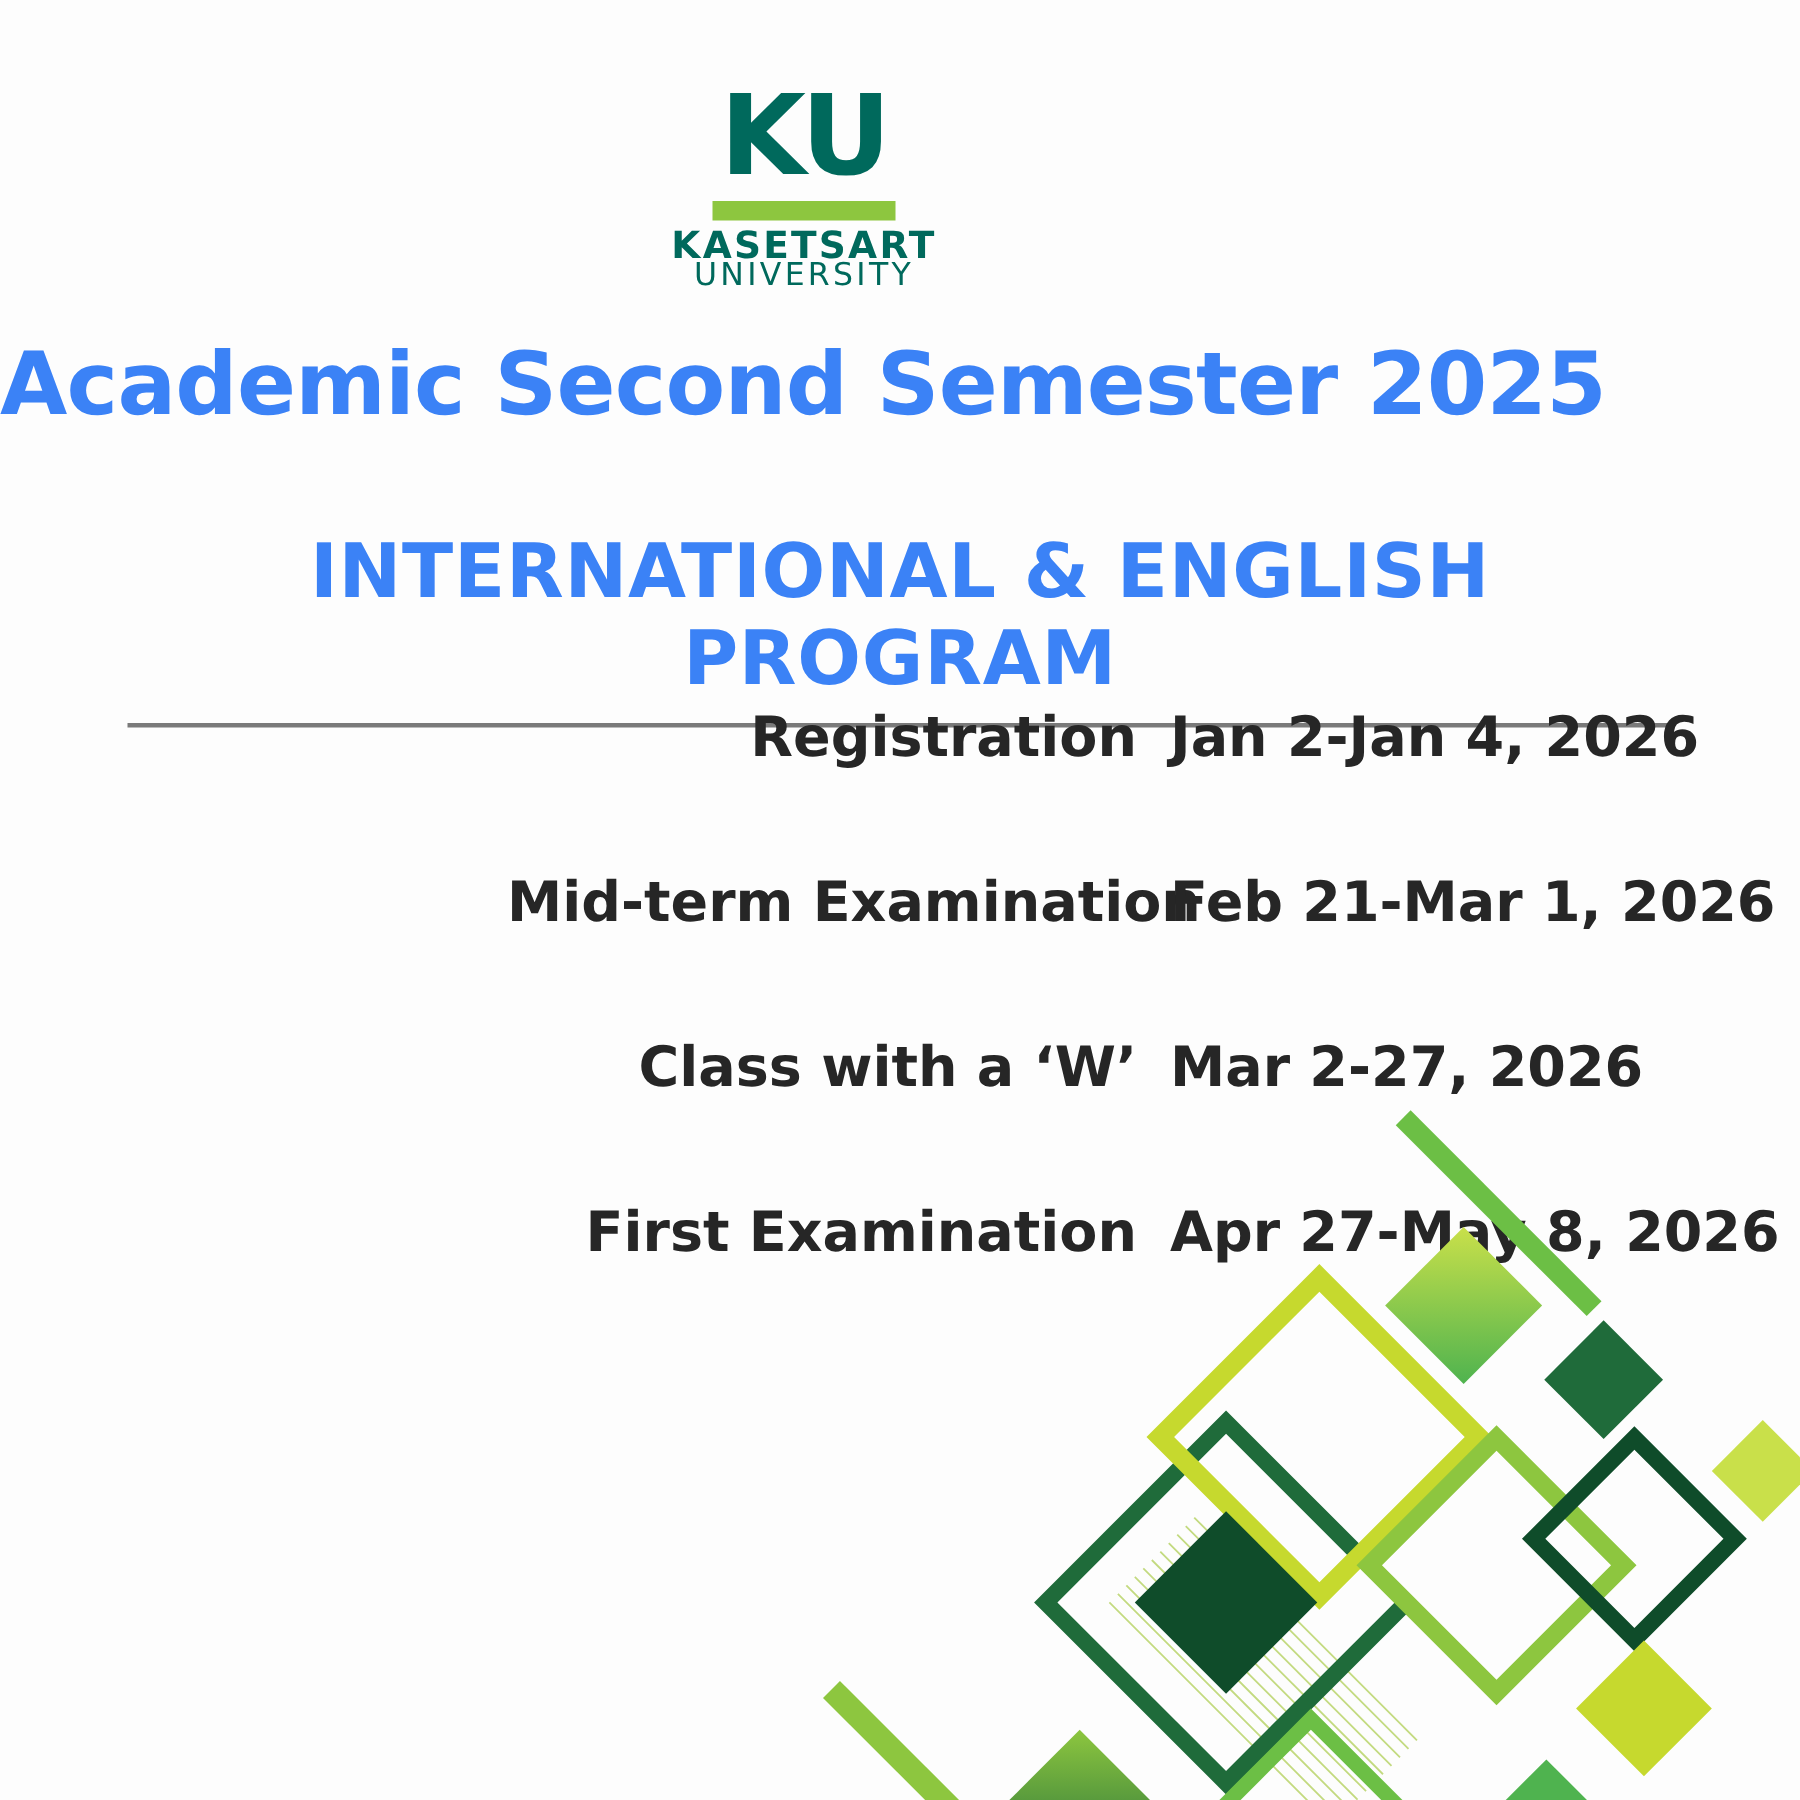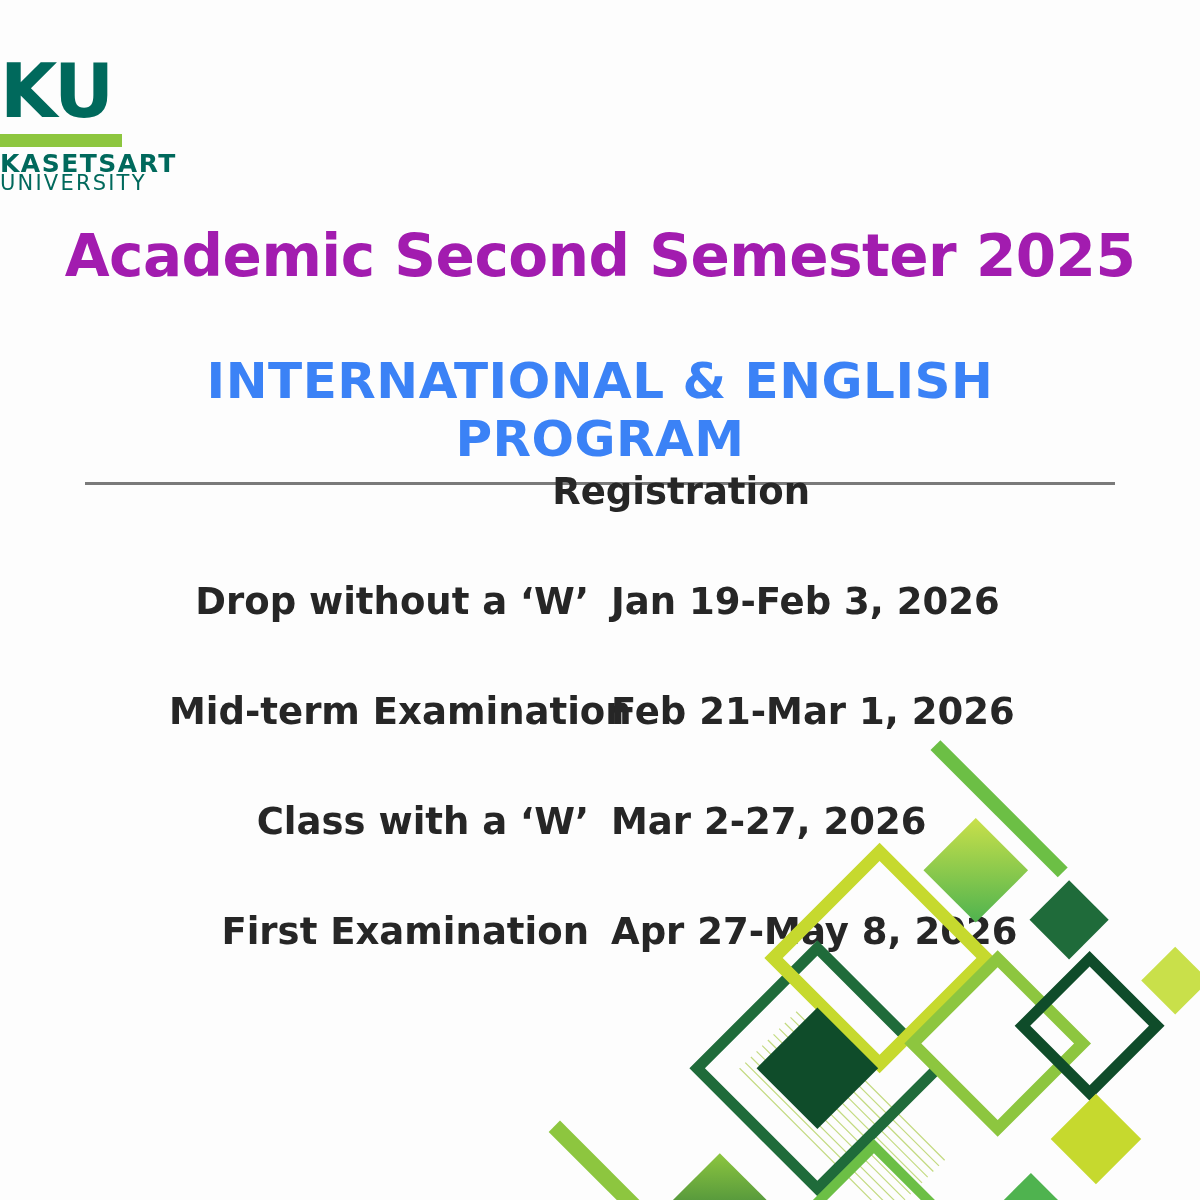--- a/index.html
+++ b/index.html
@@ -22,20 +22,21 @@
   }
 
   
   .logo-wrap {
     position: absolute;
     top: 52px;
     left: 0;
     width: 1072px;
     display: flex;
     flex-direction: column;
+    align-items: center;
   }
   .logo-letters {
     font-family: "DejaVu Sans", sans-serif;
     font-weight: 700;
     font-size: 74px;
     line-height: 78px;
     letter-spacing: -2px;
     color: #00695c;
   }
   .logo-bar {
@@ -61,24 +62,24 @@
     letter-spacing: 2.2px;
     color: #00695c;
   }
 
   
   .title {
     position: absolute;
     top: 222px;
     left: 0;
     width: 1200px;
-    text-align: center;
+    text-align: left;
     font-size: 58px;
     font-weight: 700;
-    color: #a21caf;
+    color: #3b82f6;
     letter-spacing: -0.5px;
   }
   .subtitle-wrap {
     position: absolute;
     top: 352px;
     left: 0;
     width: 1200px;
     text-align: center;
   }
   .subtitle {
@@ -95,21 +96,21 @@
   
   .schedule {
     position: absolute;
     top: 470px;
     left: 0;
     width: 1200px;
   }
   .row {
     display: flex;
     align-items: baseline;
-    justify-content: center;
+    justify-content: flex-end;
     height: 110px;
   }
   .row .label {
     width: 420px;
     text-align: right;
     font-size: 37px;
     font-weight: 600;
     color: #262626;
     white-space: nowrap;
   }
@@ -148,27 +149,24 @@
   <div class="title">Academic Second Semester 2025</div>
 
   <div class="subtitle-wrap">
     <div class="subtitle">INTERNATIONAL &amp; ENGLISH PROGRAM</div>
   </div>
 
   <div class="schedule">
 
     <div class="row">
       <div class="label">Registration</div>
-    </div>
-
-
-    <div class="row">
-      <div class="label">Drop without a ‘W’</div>
-      <div class="value">Jan 19-Feb 3, 2026</div>
-    </div>
+      <div class="value">Jan 2-Jan 4, 2026</div>
+    </div>
+
+
 
     <div class="row">
       <div class="label">Mid-term Examination</div>
       <div class="value">Feb 21-Mar 1, 2026</div>
     </div>
 
     <div class="row">
       <div class="label">Class with a ‘W’</div>
       <div class="value">Mar 2-27,  2026</div>
     </div>

